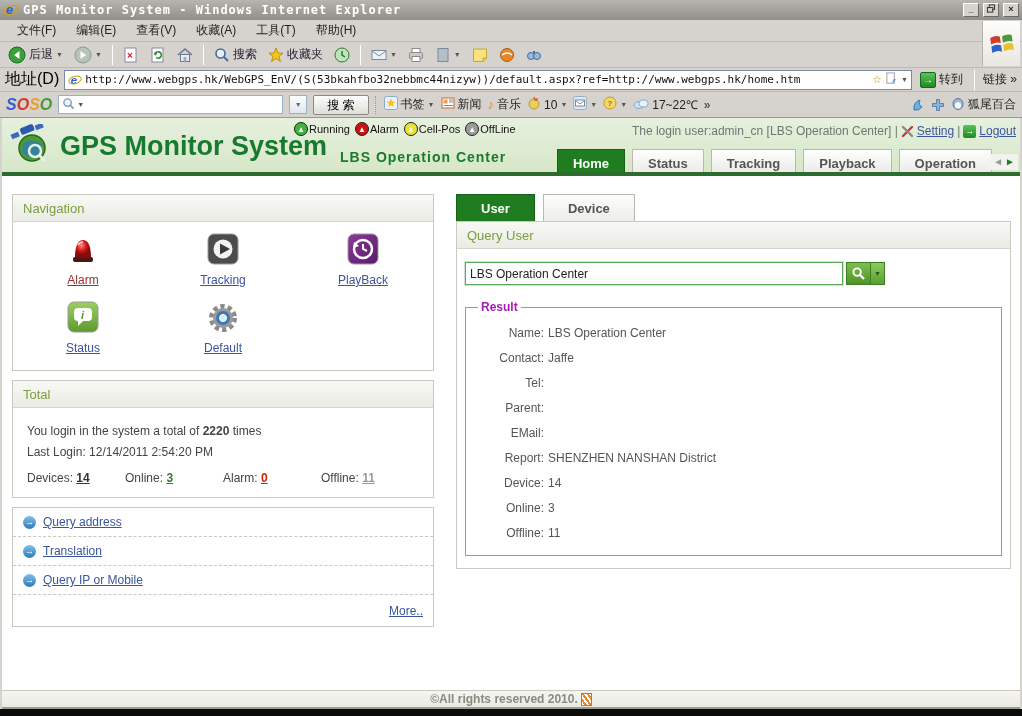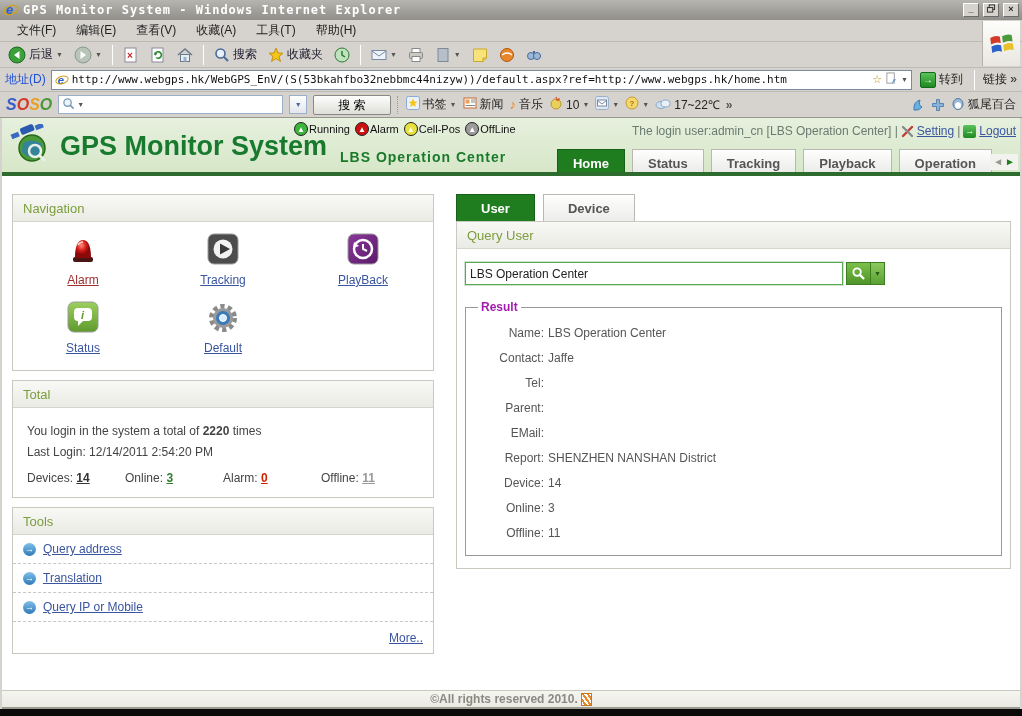--- a/index.html
+++ b/index.html
@@ -19,34 +19,34 @@
 
   
   .toolbar { height:26px; display:flex; align-items:center; padding:0 4px; gap:3px; border-bottom:1px solid #bdbab4; }
   .tbtn { display:flex; align-items:center; gap:3px; padding:2px 4px; font-size:12px; color:#223; border-radius:2px; }
   .tbtn svg { display:block; }
   .tsep { width:1px; height:20px; background:#aaa79f; margin:0 3px; border-right:1px solid #fff; }
   .chev { font-size:7px; color:#555; }
 
   
   .addrbar { height:24px; display:flex; align-items:center; padding:0 5px; gap:5px; border-bottom:1px solid #bdbab4; }
-  .addr-label { font-size:12px; color:#1d4ed8; white-space:nowrap; }
+  .addr-label { font-size:16px; color:#000000; white-space:nowrap; }
   .addr-box { flex:1; height:20px; background:#fff; border:1px solid #7a8aa0; display:flex; align-items:center; padding:0 3px; gap:3px; }
   .addr-url { flex:1; font-family:"DejaVu Sans Mono", monospace; font-size:11px; color:#111; white-space:nowrap; overflow:hidden; }
   .addr-ico { font-size:11px; color:#c89b2a; }
   .go-btn { display:flex; align-items:center; gap:3px; font-size:12px; color:#222; padding:1px 3px; }
   .go-ico { width:16px; height:16px; background:linear-gradient(#5cc25c,#1e8a1e); border:1px solid #14691f; border-radius:2px; color:#fff; font-size:10px; font-weight:bold; text-align:center; line-height:14px; }
   .links { font-size:12px; color:#222; white-space:nowrap; }
 
   
   .sosobar { height:26px; display:flex; align-items:center; padding:0 6px; gap:6px; border-bottom:1px solid #9a978f; }
   .soso-logo { font-size:16px; font-weight:bold; font-style:italic; letter-spacing:0; }
   .soso-box { width:225px; height:19px; background:#fff; border:1px solid #9ab0c8; display:flex; align-items:center; padding:0 3px; gap:2px; }
   .soso-dd { width:18px; height:19px; background:linear-gradient(#fdfdfd,#e3e7ee); border:1px solid #9ab0c8; color:#4a6a9a; font-size:7px; text-align:center; line-height:17px; }
-  .soso-btn { height:20px; padding:0 24px; font-size:12px; background:linear-gradient(#fdfdfd,#dfdfd8); border:1px solid #8a8a84; border-radius:2px; line-height:18px; }
+  .soso-btn { height:20px; padding:0 13px; font-size:12px; background:linear-gradient(#fdfdfd,#dfdfd8); border:1px solid #8a8a84; border-radius:2px; line-height:18px; }
   .soso-item { display:flex; align-items:center; gap:3px; font-size:12px; color:#222; white-space:nowrap; }
   .dotsep { width:3px; height:18px; border-left:1px dotted #9a9a94; }
 
   
   .viewport { flex:1; background:#fff; border-left:2px solid #d6d3ce; border-right:2px solid #d6d3ce; display:flex; flex-direction:column; overflow:hidden; position:relative; }
 
   
   .site-header { height:58px; background:linear-gradient(#e6f0de,#d7e7c8); border-bottom:4px solid #2e6b2e; position:relative; flex:none; }
   .brand { position:absolute; left:8px; top:6px; display:flex; align-items:center; gap:6px; }
   .brand-text { font-size:27px; font-weight:bold; color:#177a2e; letter-spacing:0; }
@@ -539,23 +539,20 @@
             <div class="stats">
               <span class="stat"><span>Devices:</span> <a href="#" class="val" style="color: rgb(51, 51, 51);">14</a></span>
               <span class="stat"><span>Online:</span> <a href="#" class="val" style="color: rgb(46, 125, 46);">3</a></span>
               <span class="stat"><span>Alarm:</span> <a href="#" class="val" style="color: rgb(204, 34, 0);">0</a></span>
               <span class="stat"><span>Offline:</span> <a href="#" class="val" style="color: rgb(154, 154, 154);">11</a></span>
             </div>
           </div>
         </div>
 
         <div class="panel">
-          <div class="panel-hd">
-              <span class="panel-title">Tools</span>
-            </div>
           <div class="tool-row">
             <span class="tool-arrow">→</span>
             <a href="#">Query address</a>
           </div>
           <div class="tool-row">
             <span class="tool-arrow">→</span>
             <a href="#">Translation</a>
           </div>
           <div class="tool-row">
             <span class="tool-arrow">→</span>

